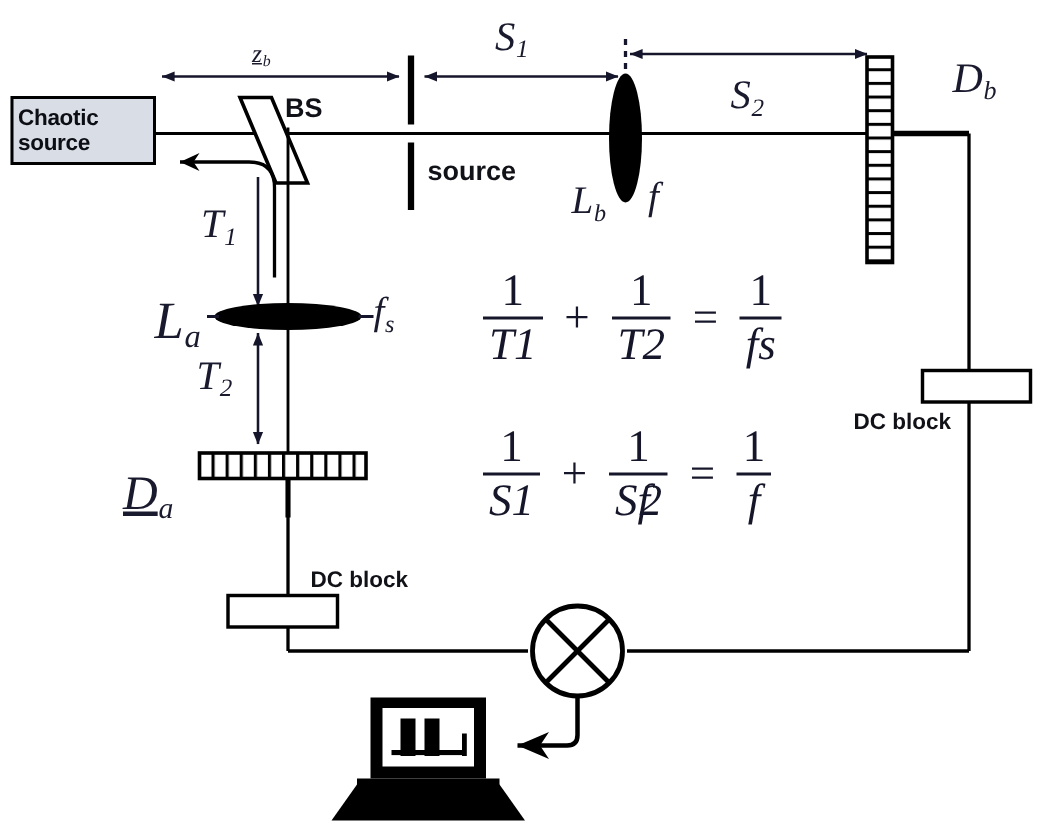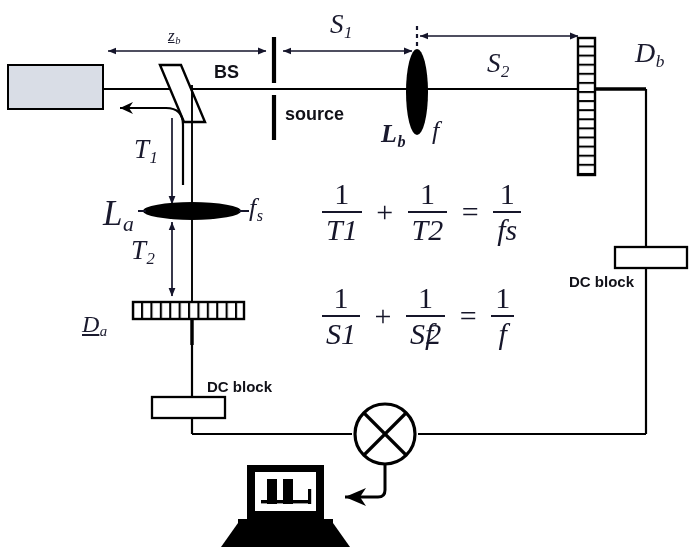--- a/index.html
+++ b/index.html
@@ -240,38 +240,42 @@
 
       <rect x="261" y="500" width="49" height="3.4" fill="#000000"></rect>
       <rect x="308" y="489" width="3.2" height="15" fill="#000000"></rect>
 
       <polygon points="238,523 333,523 350,547 221,547" fill="#000000"></polygon>
       <rect x="238" y="519" width="95" height="5" fill="#000000"></rect>
     </g>
   </svg>
 
   <div class="src-box"></div>
+  <div class="src-text">
+    <span>Chaotic</span><br>
+    <span>source</span>
+  </div>
 
   <div class="lbl math" style="left:168px; top:27px; font-size:17px;text-decoration:underline;">
     <span>z</span><span class="sub">b</span>
   </div>
 
   <div class="lbl math" style="left:330px; top:11px; font-size:27px;">
     <span>S</span><span class="sub">1</span>
   </div>
 
   <div class="lbl math" style="left:487px; top:50px; font-size:27px;">
     <span>S</span><span class="sub">2</span>
   </div>
 
-  <div class="lbl sans-b" style="left:190px; top:63px; font-size:18px;margin-left:24px;">BS</div>
+  <div class="lbl sans-b" style="left:190px; top:63px; font-size:18px;">BS</div>
 
   <div class="lbl sans-b" style="left:285px; top:105px; font-size:18px;">source</div>
 
-  <div class="lbl math" style="left:381px; top:121px; font-size:26px;font-weight:bold;">
+  <div class="lbl math" style="left:381px; top:121px; font-size:26px;">
     <span>L</span><span class="sub">b</span>
   </div>
 
   <div class="lbl math" style="left:432px; top:118px; font-size:26px;">f</div>
 
   <div class="lbl math" style="left:605px; top:39px; font-size:28px;margin-left:30px;">
     <span>D</span><span class="sub">b</span>
   </div>
 
   <div class="lbl math" style="left:134px; top:136px; font-size:27px;">
@@ -283,21 +287,21 @@
   </div>
 
   <div class="lbl math" style="left:249px; top:195px; font-size:26px;">
     <span>f</span><span class="sub">s</span>
   </div>
 
   <div class="lbl math" style="left:131px; top:237px; font-size:27px;">
     <span>T</span><span class="sub">2</span>
   </div>
 
-  <div class="lbl math" style="left:82px; top:312px; font-size:24px;text-decoration:underline;">
+  <div class="lbl math" style="left:82px; top:312px; font-size:32px;text-decoration:underline;">
     <span>D</span><span class="sub">a</span>
   </div>
 
   <div class="lbl sans-b" style="left:207px; top:379px; font-size:15px;">DC block</div>
 
   <div class="lbl sans-b" style="left:569px; top:274px; font-size:15px;">DC block</div>
 
 
   <div class="eqbox" style="left:322px; top:178px;">
     <div class="eqrow">

